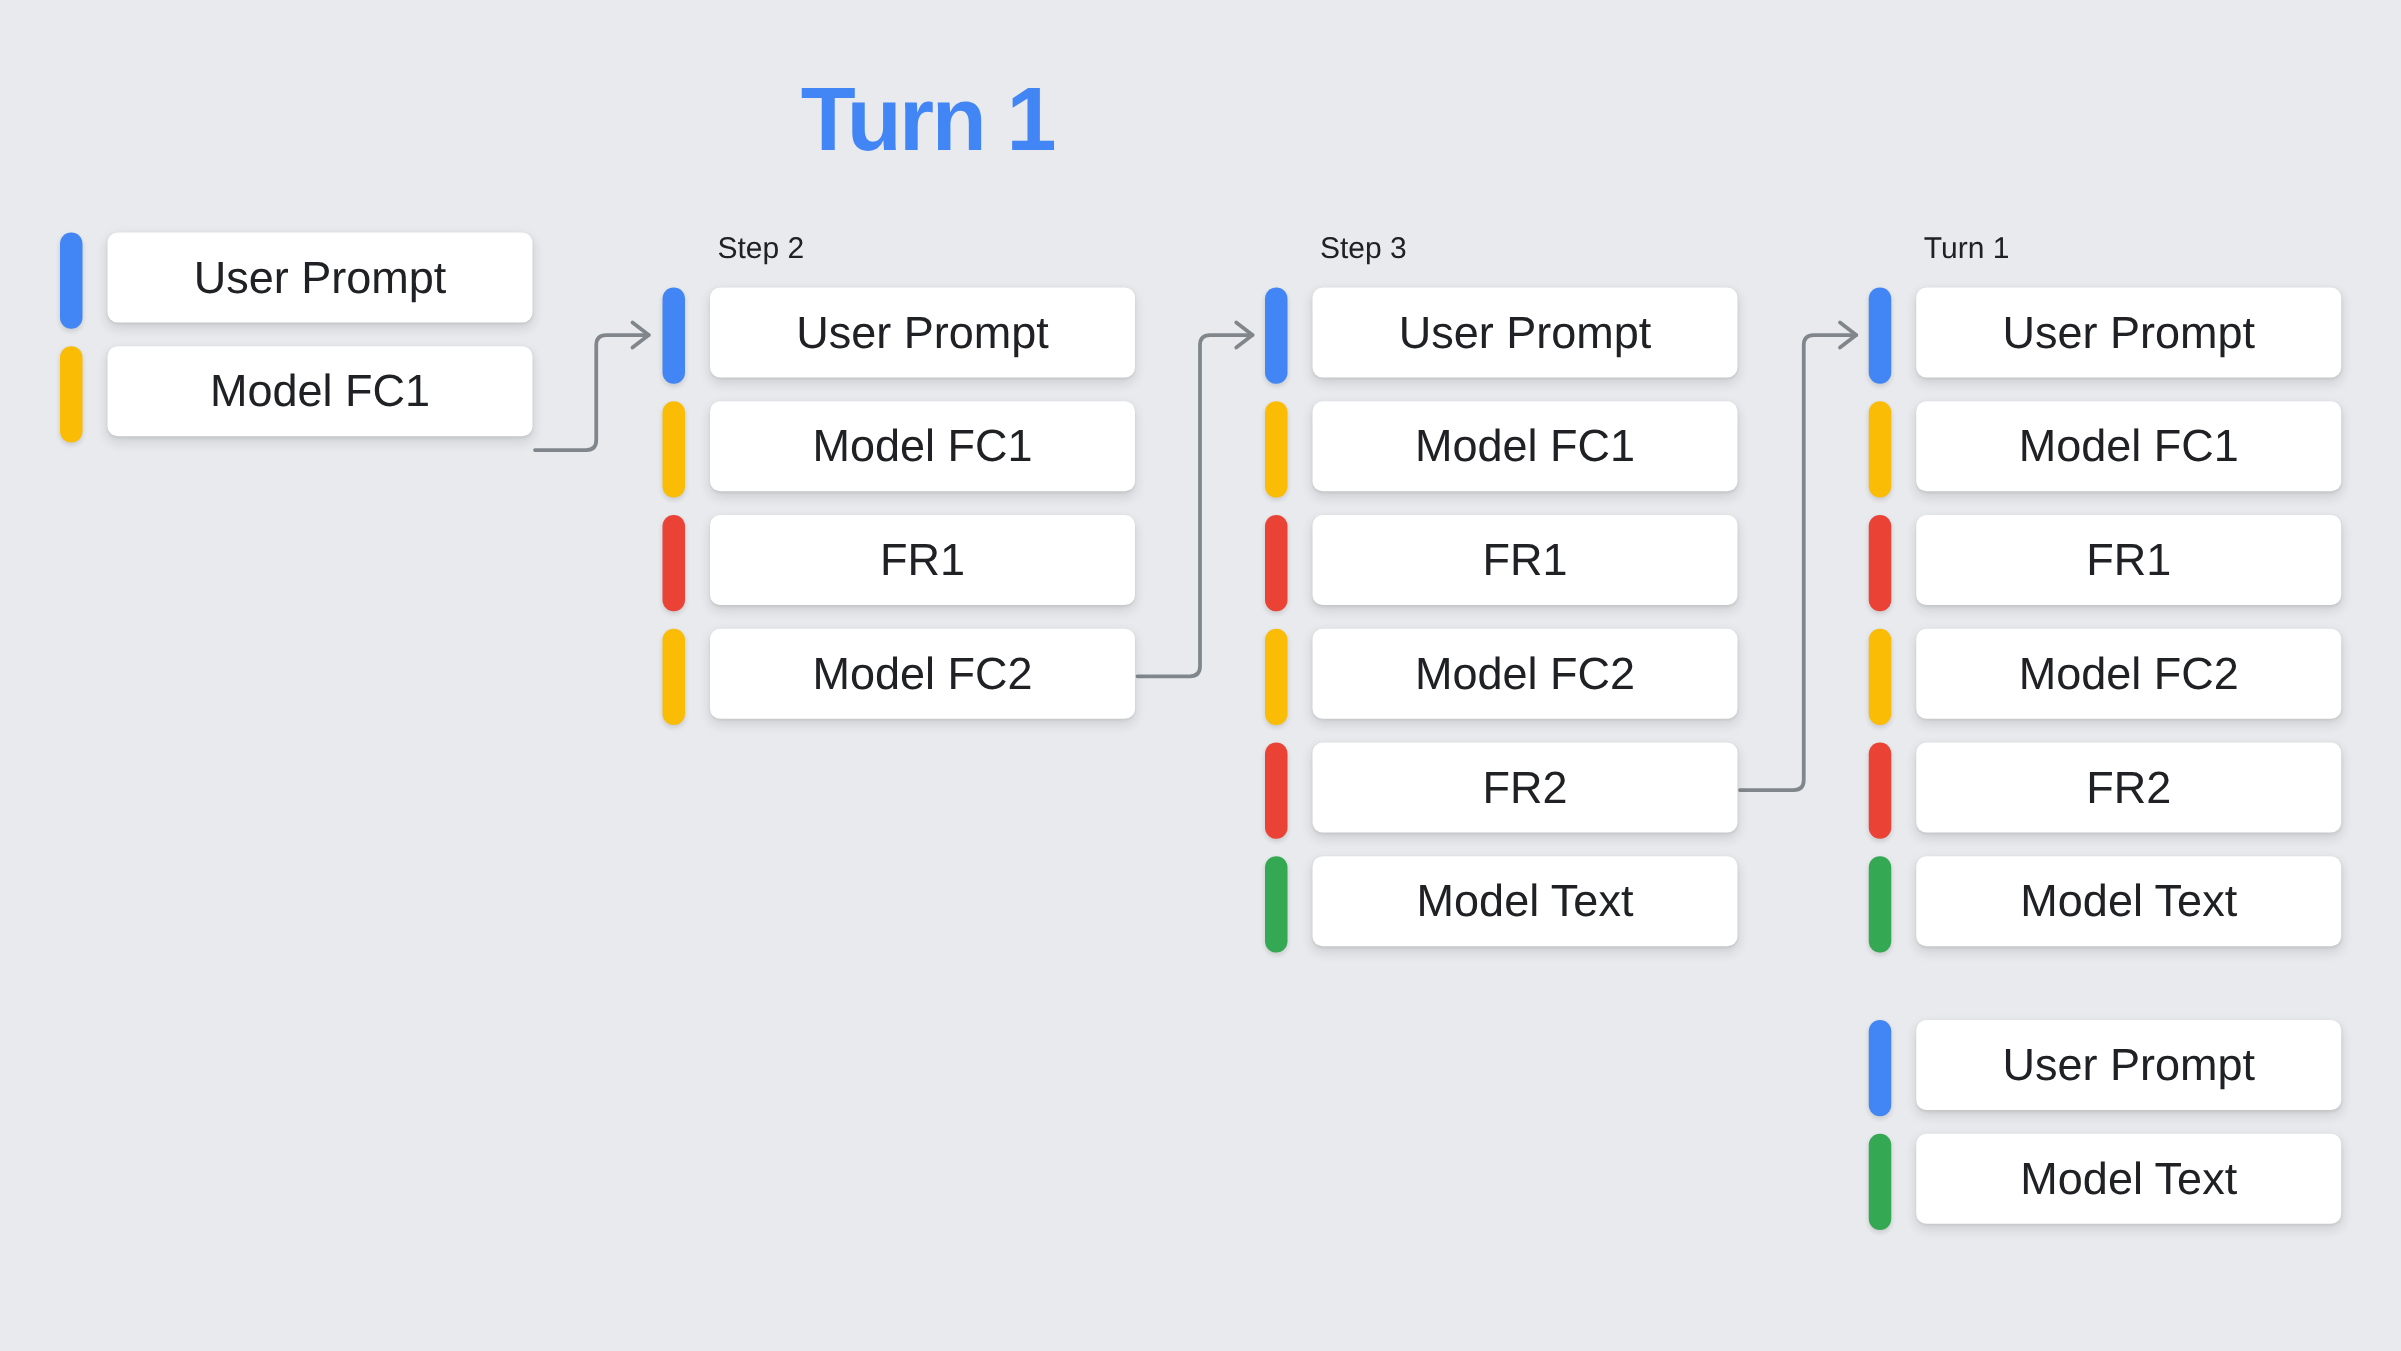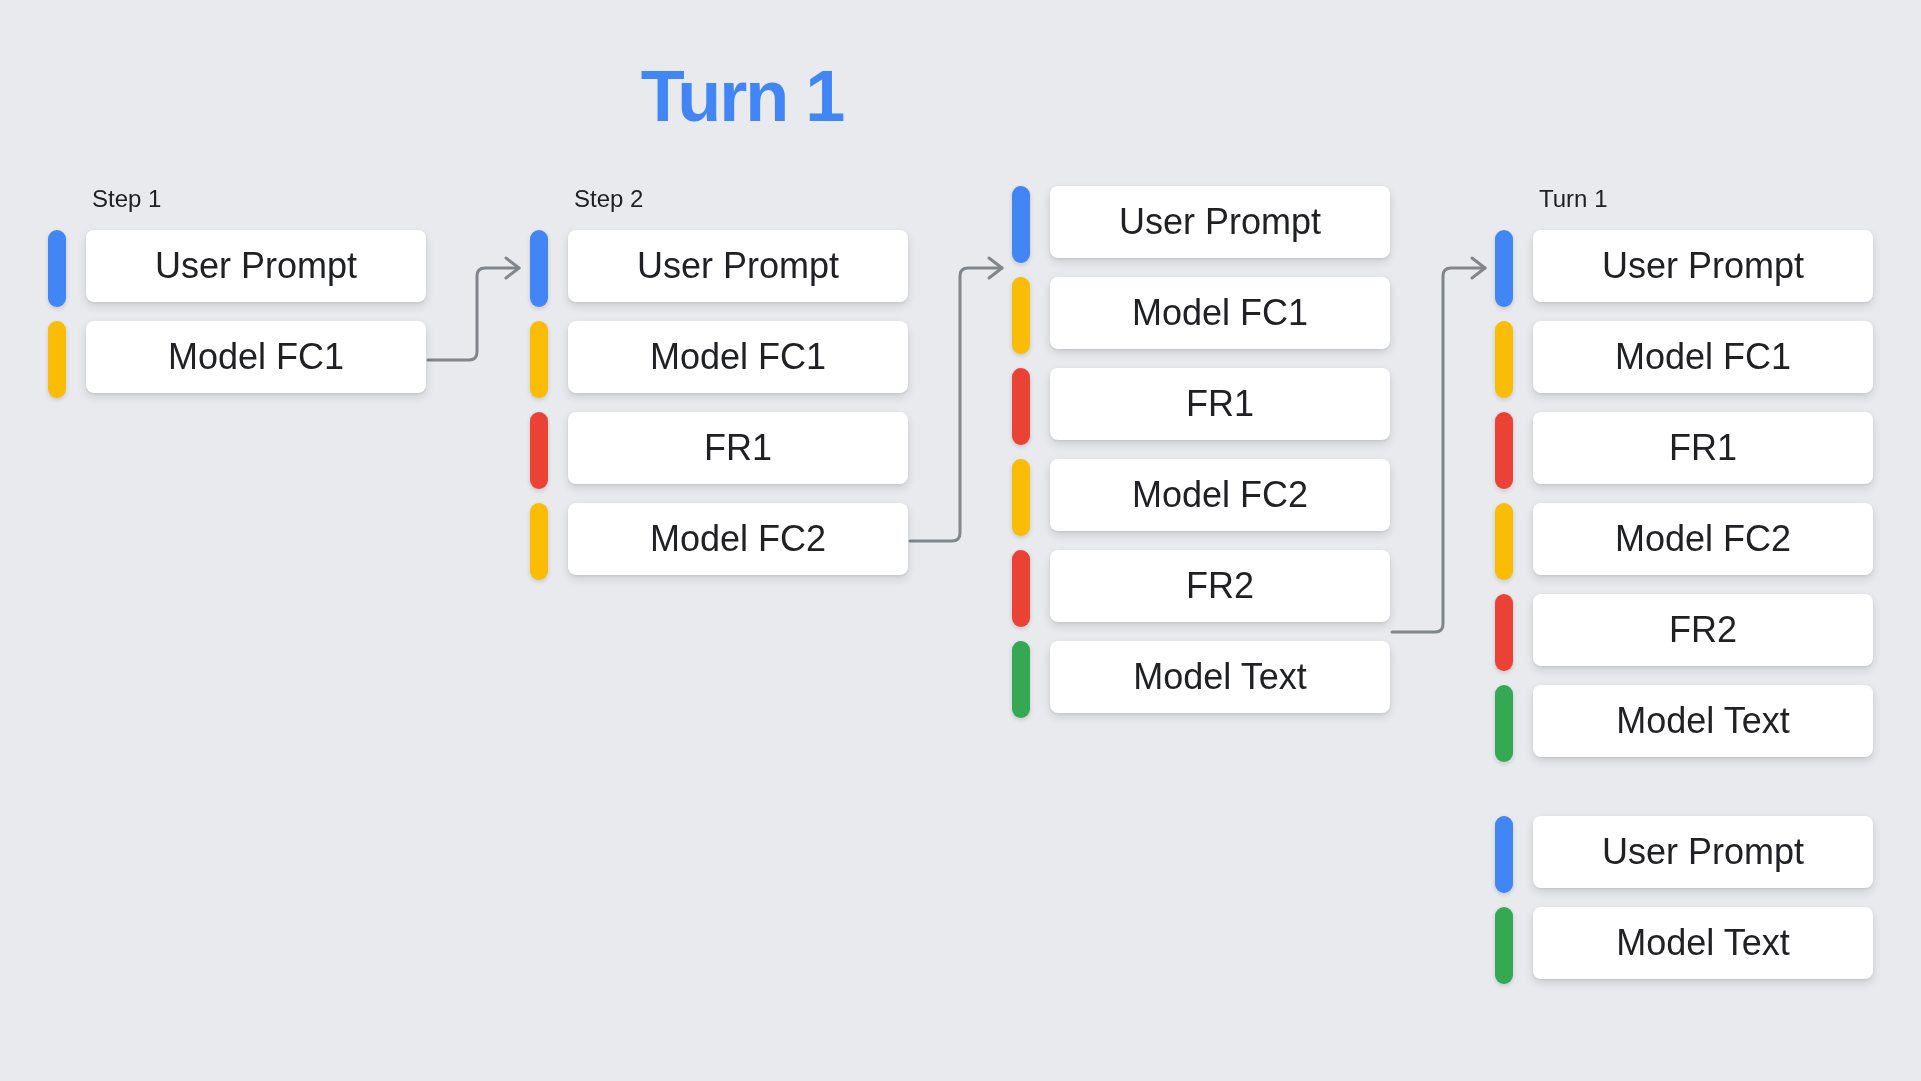--- a/index.html
+++ b/index.html
@@ -105,21 +105,20 @@
     </g>
     <g>
       <path class="arrow" d="M 1392 632 L 1435 632 Q 1443 632 1443 624 L 1443 276 Q 1443 268 1451 268 L 1485 268" style="stroke: rgb(128, 134, 139);"></path>
       <path class="arrow" d="M 1472 258 L 1485 268 L 1472 278" style="stroke: rgb(128, 134, 139);"></path>
     </g>
   </svg>
 
   <div class="turn-title" style="left: 742px; color: rgb(66, 133, 244);">Turn 1</div>
 
   <div class="col" style="left:86px">
-    <div class="col-label" style="color: rgb(32, 33, 36);">Step 1</div>
     <div class="row">
       <div class="type-bar" style="background-color: rgb(66, 133, 244);"></div>
       <div class="msg-box" style="background-color: rgb(255, 255, 255); color: rgb(32, 33, 36);">User Prompt</div>
     </div>
     <div class="row">
       <div class="type-bar" style="background-color: rgb(251, 188, 5);"></div>
       <div class="msg-box" style="background-color: rgb(255, 255, 255); color: rgb(32, 33, 36);">Model FC1</div>
     </div>
   </div>
 
@@ -137,20 +136,21 @@
       <div class="type-bar" style="background-color: rgb(234, 67, 53);"></div>
       <div class="msg-box" style="background-color: rgb(255, 255, 255); color: rgb(32, 33, 36);">FR1</div>
     </div>
     <div class="row">
       <div class="type-bar" style="background-color: rgb(251, 188, 5);"></div>
       <div class="msg-box" style="background-color: rgb(255, 255, 255); color: rgb(32, 33, 36);">Model FC2</div>
     </div>
   </div>
 
   <div class="col" style="left:1050px">
+    <div class="col-label" style="color: rgb(32, 33, 36);">Step 3</div>
     <div class="row">
       <div class="type-bar" style="background-color: rgb(66, 133, 244);"></div>
       <div class="msg-box" style="background-color: rgb(255, 255, 255); color: rgb(32, 33, 36);">User Prompt</div>
     </div>
     <div class="row">
       <div class="type-bar" style="background-color: rgb(251, 188, 5);"></div>
       <div class="msg-box" style="background-color: rgb(255, 255, 255); color: rgb(32, 33, 36);">Model FC1</div>
     </div>
     <div class="row">
       <div class="type-bar" style="background-color: rgb(234, 67, 53);"></div>

